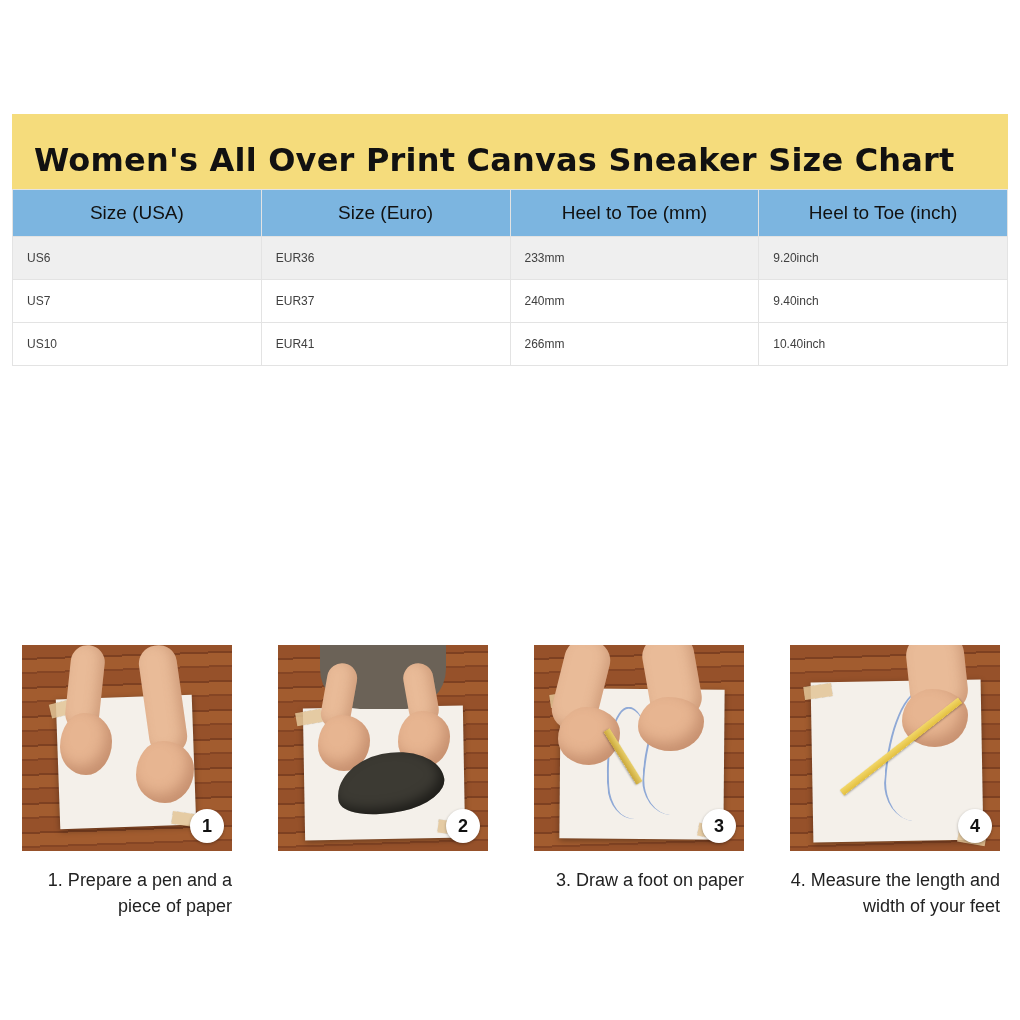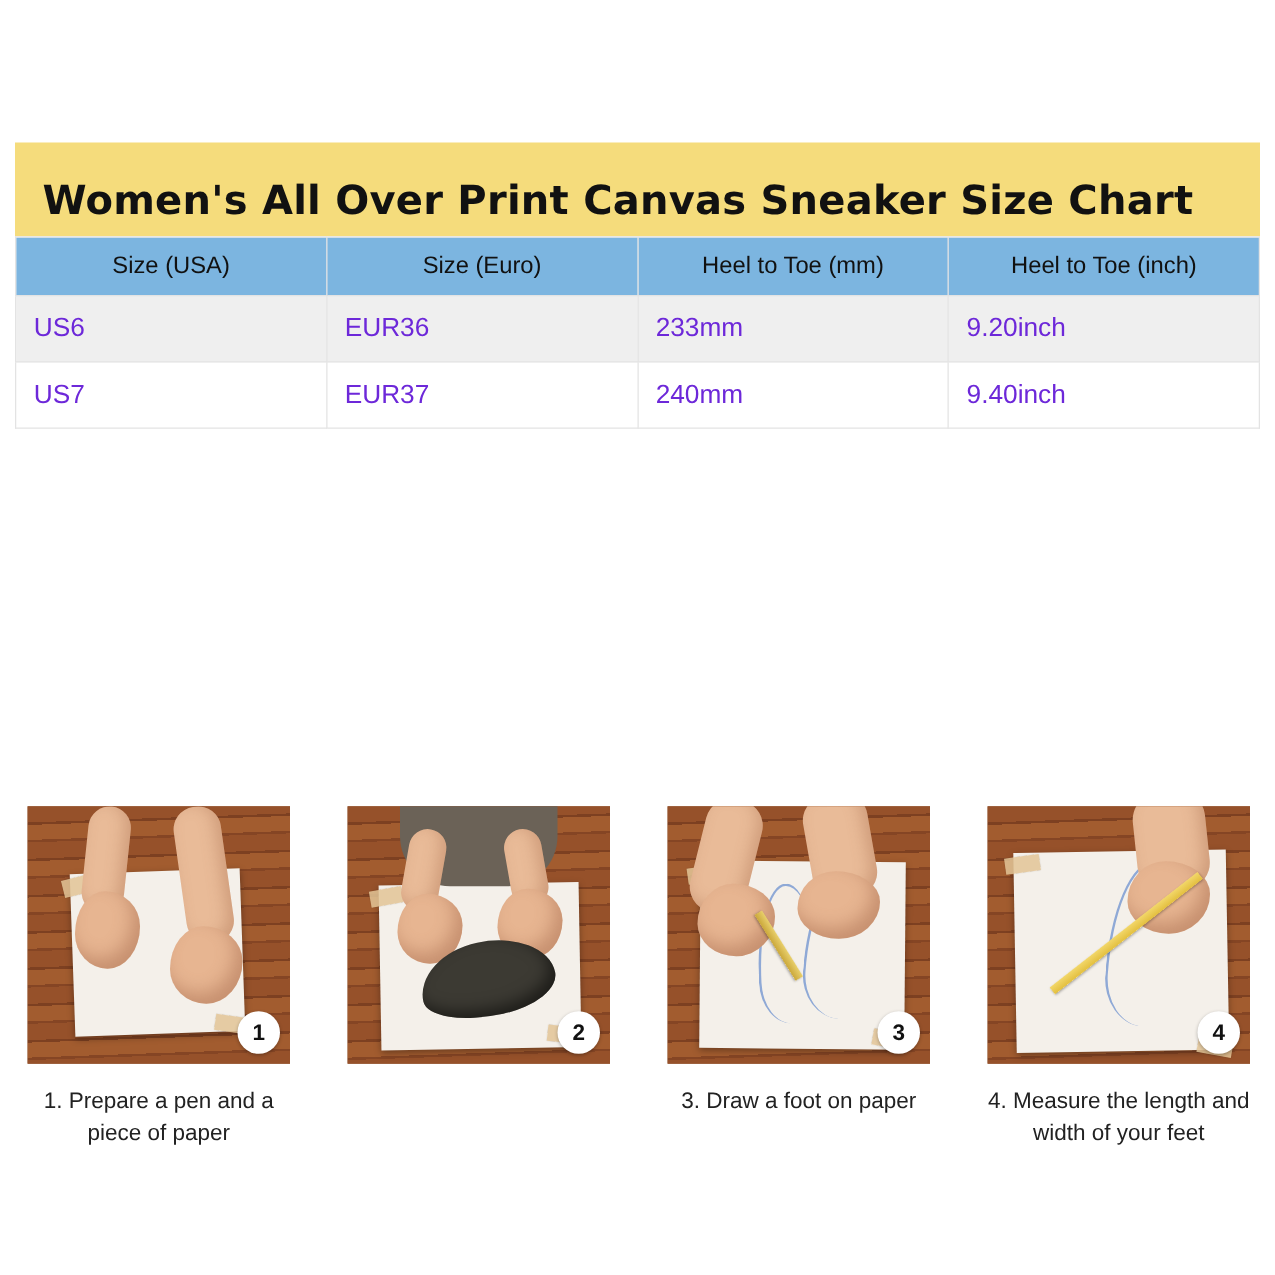--- a/index.html
+++ b/index.html
@@ -58,22 +58,22 @@
     text-align: center;
     padding: 12px 14px;
     border: 1px solid #e3e3e3;
     font-size: 19px;
   }
 
   table.size-table td {
     padding: 14px 14px;
     border: 1px solid #e3e3e3;
     background: #ffffff;
-    font-size: 21px;
-    color: #6d28d9;
+    font-size: 12px;
+    color: #404040;
   }
 
   table.size-table tr.alt td {
     background: #efefef;
   }
 
   
   .steps {
     position: absolute;
     left: 22px;
@@ -190,21 +190,21 @@
     justify-content: center;
     box-shadow: 0 1px 3px rgba(0,0,0,0.3);
     font-family: "Liberation Sans", sans-serif;
   }
 
   .caption {
     margin-top: 16px;
     font-size: 18px;
     line-height: 1.45;
     color: #222222;
-    text-align: center;
+    text-align: right;
   }
 </style>
 </head>
 <body>
 
 <div class="page">
 
   <div class="chart-wrap">
     <div class="chart-title">Women's All Over Print Canvas Sneaker Size Chart</div>
 
@@ -223,20 +223,26 @@
           <td>EUR36</td>
           <td>233mm</td>
           <td>9.20inch</td>
         </tr>
         <tr>
           <td>US7</td>
           <td>EUR37</td>
           <td>240mm</td>
           <td>9.40inch</td>
         </tr>
+        <tr>
+          <td>US10</td>
+          <td>EUR41</td>
+          <td>266mm</td>
+          <td>10.40inch</td>
+        </tr>
       </tbody>
     </table>
   </div>
 
   <div class="steps">
 
     <div class="step">
       <div class="photo">
         <div class="floor"></div>
         <div class="paper p1"></div>

